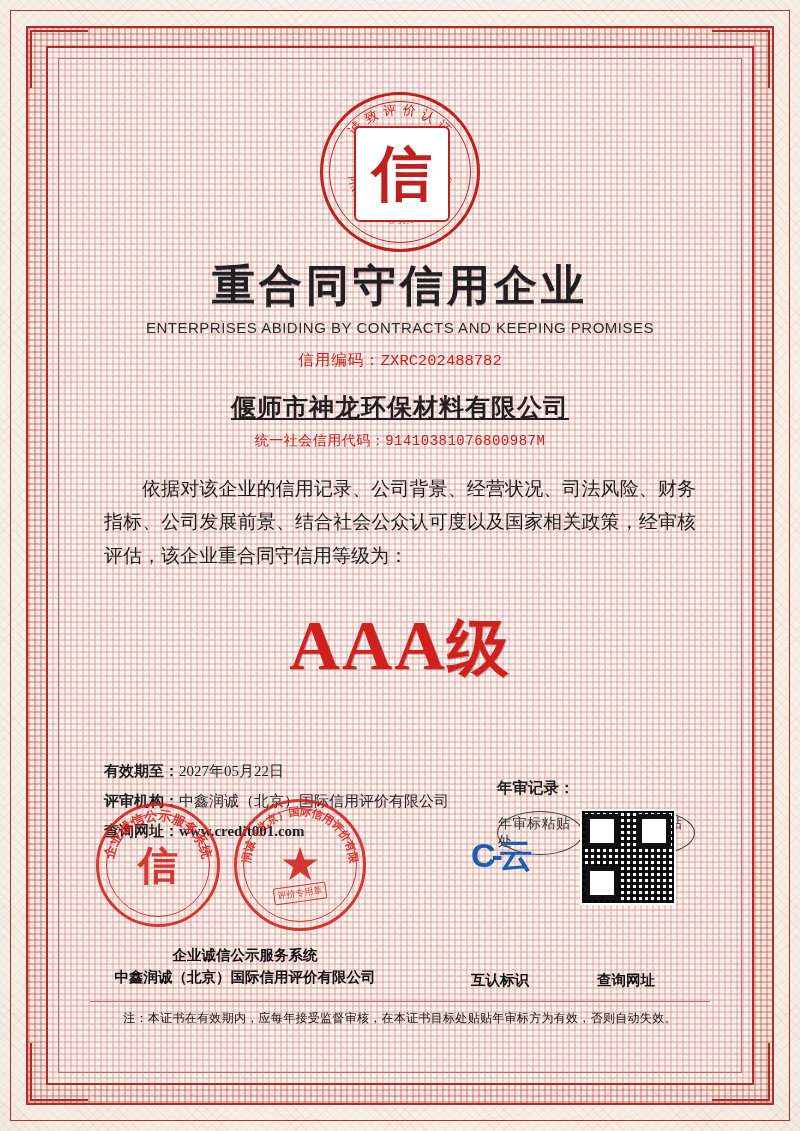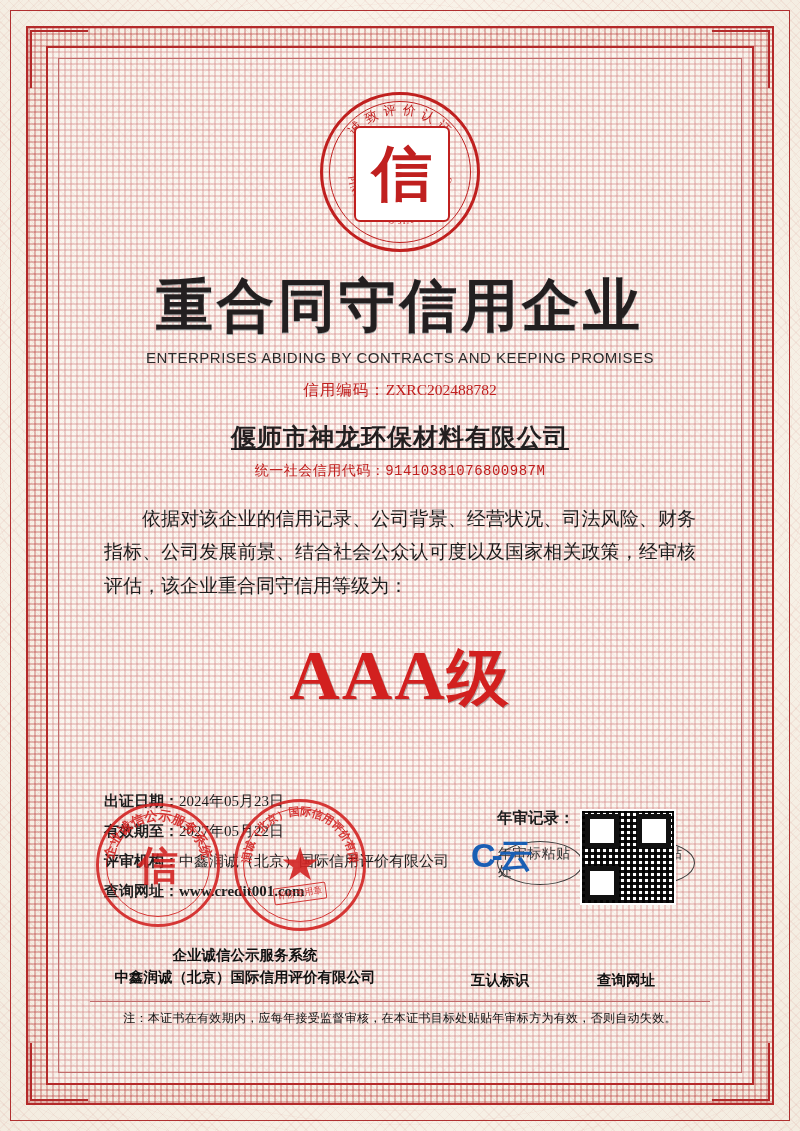--- a/index.html
+++ b/index.html
@@ -114,22 +114,22 @@
     font-size: 60px;
     font-weight: bold;
     color: #c0201f;
     line-height: 1;
   }
   .emblem svg { position: absolute; inset: 0; }
   .emblem text { fill: #c0201f; font-family: "Liberation Serif", serif; }
 
   
   .main-title {
-    margin-top: 16px;
-    font-size: 57px;
+    margin-top: 5px;
+    font-size: 43px;
     font-weight: bold;
     letter-spacing: 4px;
     color: #231f20;
     font-family: Liberation Mono, monospace;
     text-shadow: 0 1px 0 #9b9b9b;
   }
   .sub-title {
     margin-top: 4px;
     font-size: 15px;
     letter-spacing: .5px;
@@ -137,21 +137,21 @@
     font-family: "Liberation Sans", sans-serif;
   }
   .credit-no {
     margin-top: 14px;
     font-size: 15.5px;
     color: #c0201f;
     letter-spacing: 1px;
     font-family: "Liberation Sans", sans-serif;
   }
   .credit-no .val {
-    font-family: Liberation Serif, serif;
+    font-family: Liberation Mono, monospace;
     letter-spacing: 0px;
     margin-top: 24px;
   }
   .company {
     margin-top: 20px;
     font-size: 25px;
     font-weight: bold;
     color: #231f20;
     letter-spacing: 1px;
     text-decoration: underline;
@@ -400,23 +400,20 @@
 
     <div class="body-text">依据对该企业的信用记录、公司背景、经营状况、司法风险、财务指标、公司发展前景、结合社会公众认可度以及国家相关政策，经审核评估，该企业重合同守信用等级为：</div>
 
     <div class="grade">
       <span>AAA</span><span class="cn">级</span>
     </div>
 
     <div class="info-row">
       <div class="info-left">
         <div>
-          <span class="k">出证日期：</span><span>2024年05月23日</span>
-        </div>
-        <div>
           <span class="k">有效期至：</span><span>2027年05月22日</span>
         </div>
         <div>
           <span class="k">评审机构：</span><span>中鑫润诚（北京）国际信用评价有限公司</span>
         </div>
         <div>
           <span class="k">查询网址：</span><span class="url">www.credit001.com</span>
         </div>
       </div>
 

